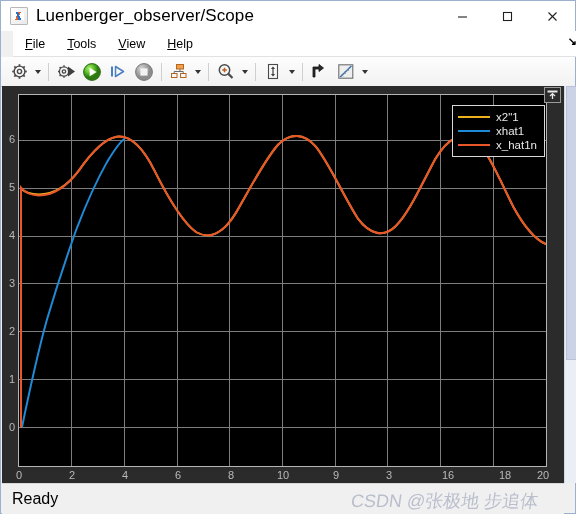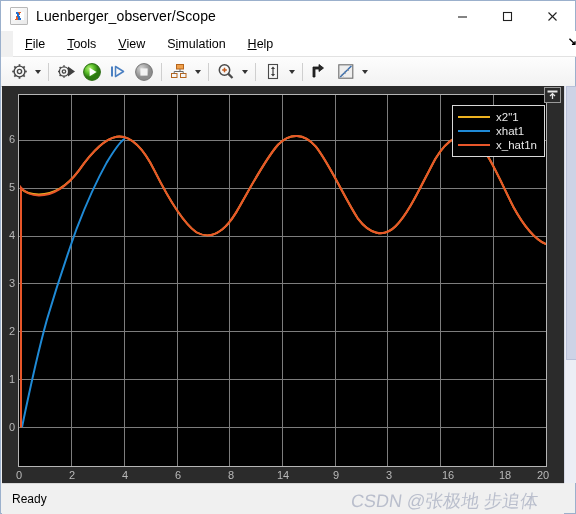--- a/index.html
+++ b/index.html
@@ -28,21 +28,21 @@
     position:relative;flex:none;border-radius:1px;
   }
   .app-icon:after{
     content:"";position:absolute;left:2px;top:4px;width:11px;height:8px;
     background:
       linear-gradient(70deg,transparent 40%,#1f6fd0 40%,#1f6fd0 58%,transparent 58%),
       linear-gradient(-65deg,transparent 45%,#e4622a 45%,#e4622a 62%,transparent 62%),
       #ffffff;
   }
   .title-text{
-    font-size:14px;color:#000;letter-spacing:.1px;
+    font-size:17px;color:#000;letter-spacing:.1px;
   }
   .win-controls{position:absolute;right:0;top:0;height:30px;display:flex;}
   .win-btn{
     width:45px;height:30px;display:flex;align-items:center;justify-content:center;
     font-size:13px;color:#202020;
   }
   .win-btn svg{display:block;}
   
   .menubar{
     position:absolute;left:12px;top:30px;width:100%;height:25px;
@@ -120,21 +120,21 @@
   .rail-thumb{
     position:absolute;left:1px;top:0px;width:10px;height:272px;
     background:#cdd3e6;border:1px solid #b9c0d8;
   }
   
   .statusbar{
     position:absolute;left:1px;top:482px;width:562px;height:30px;
     background:#f0f0f0;border-top:1px solid #d8d8d8;
     display:flex;align-items:center;
   }
-  .status-ready{font-size:12px;color:#000;margin-left:10px;}
+  .status-ready{font-size:16px;color:#000;margin-left:10px;}
   .status-right{
     position:absolute;right:8px;top:50%;transform:translateY(-50%);
     font-size:11.5px;color:#000;
     border:1px solid #cfcfcf;padding:1px 4px;background:#f0f0f0;
   }
   .wm-bottom{
     position:absolute;left:350px;top:488px;
     font-size:18px;color:#8e97b0;opacity:.55;white-space:nowrap;
     transform:skewX(-8deg);pointer-events:none;
   }
@@ -164,21 +164,20 @@
             <line x1="10.5" y1="2.5" x2="2.5" y2="10.5" stroke="#202020" stroke-width="1.1"></line>
           </svg>
       </div>
     </div>
   </div>
 
   <div class="menubar">
     <div class="menu-item"><u>F</u><span>ile</span></div>
     <div class="menu-item"><u>T</u><span>ools</span></div>
     <div class="menu-item"><u>V</u><span>iew</span></div>
-    <div class="menu-item"><span>S</span><u>i</u><span>mulation</span></div>
     <div class="menu-item"><u>H</u><span>elp</span></div>
     <div class="menu-overflow">↘</div>
   </div>
 
   <div class="toolbar">
     <div style="width:6px"></div>
 
     <div class="tb-btn">
       <svg width="19" height="19" viewBox="0 0 19 19">
         <g fill="none" stroke="#4a4a4a" stroke-width="1.4">
@@ -403,21 +402,21 @@
         <path d="M5.5 9 L5.5 4 M3 6 L5.5 3.6 L8 6" fill="none" stroke="#e8e8e8" stroke-width="1.3"></path>
       </svg>
     </div>
 
     <div class="xlabels">
       <span style="left:17px">0</span>
       <span style="left:70px">2</span>
       <span style="left:123px">4</span>
       <span style="left:176px">6</span>
       <span style="left:229px">8</span>
-      <span style="left:281px">14</span>
+      <span style="left:281px">10</span>
       <span style="left:334px">9</span>
       <span style="left:387px">3</span>
       <span style="left:446px">16</span>
       <span style="left:503px">18</span>
       <span style="left:541px">20</span>
     </div>
   </div>
 
   <div class="right-rail">
     <div class="rail-thumb"></div>

